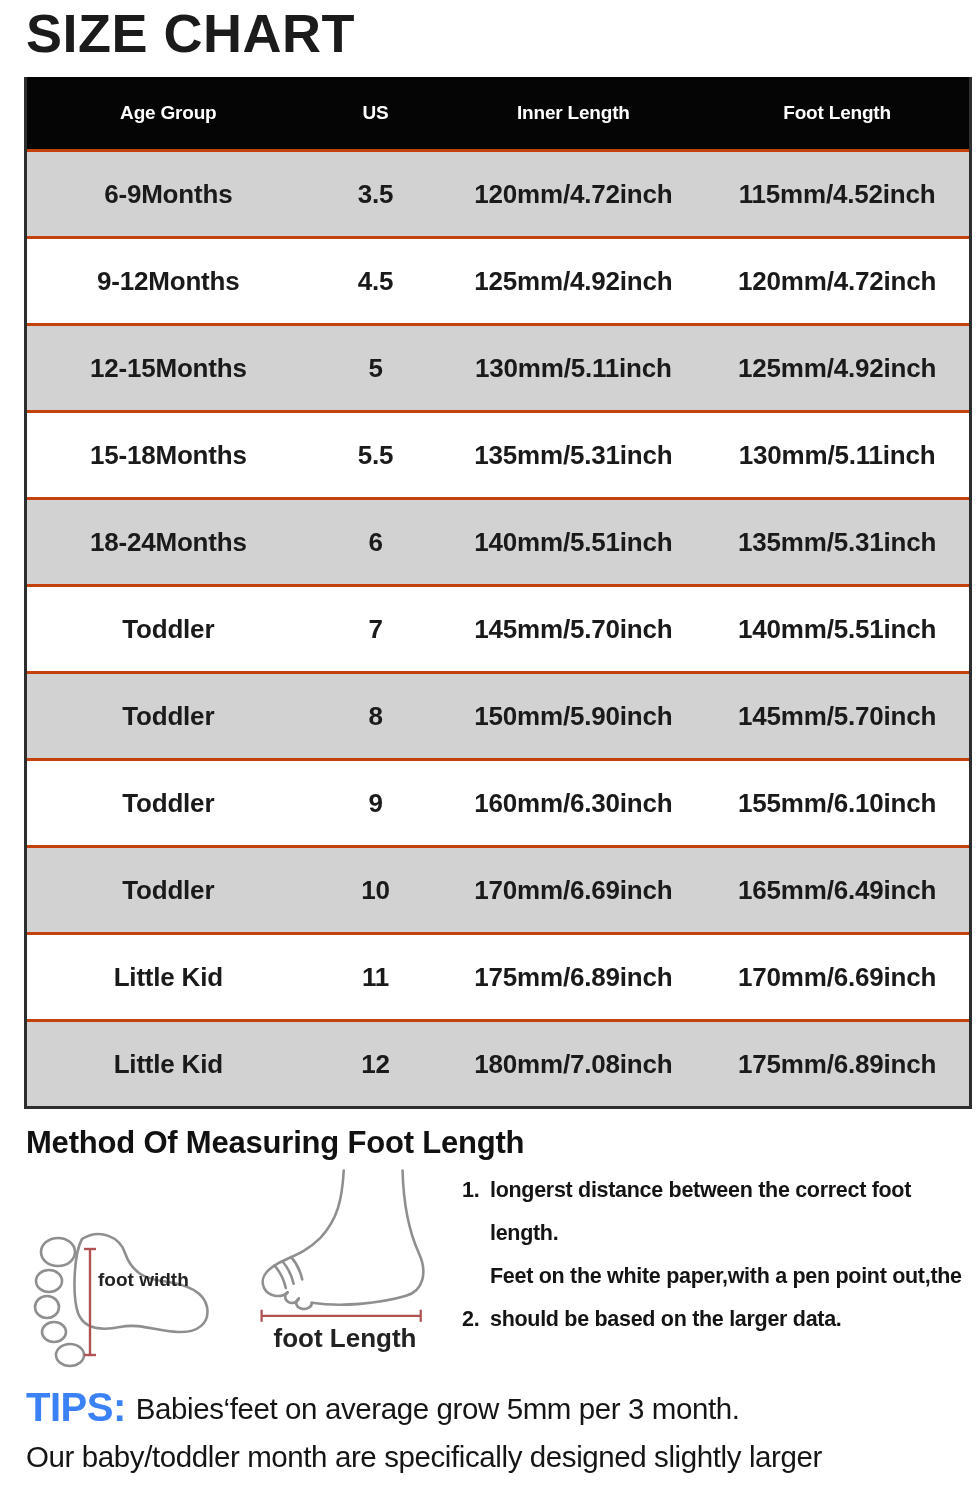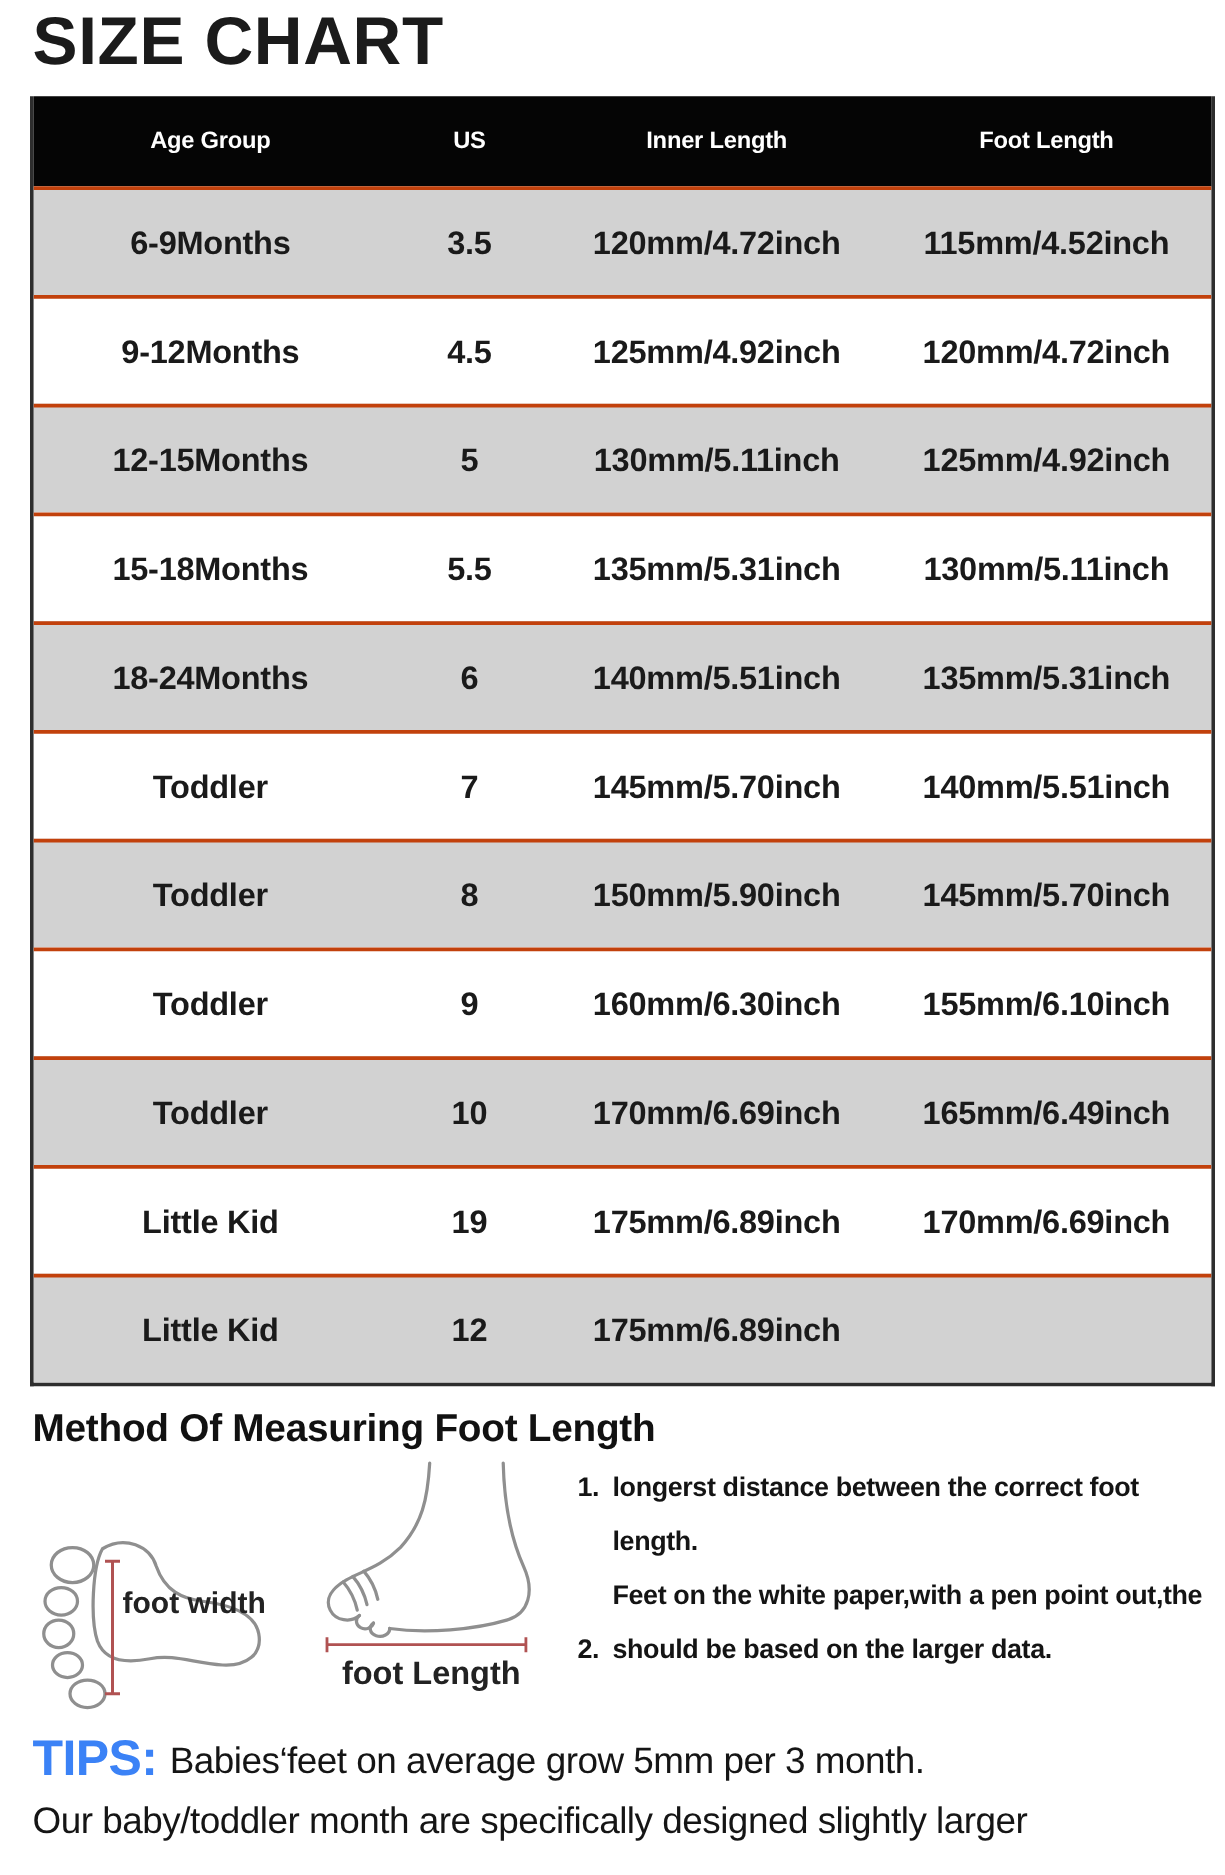--- a/index.html
+++ b/index.html
@@ -37,21 +37,21 @@
     font-size:31px; font-weight:bold; color:#111;
     margin:16px 0 4px 2px; letter-spacing:-0.2px;
   }
   .method-row { display:flex; height:208px; }
   .diagrams { position:relative; width:432px; flex:0 0 432px; }
   .diagrams svg { position:absolute; }
   .svg-footprint { left:4px; top:64px; }
   .svg-sidefoot { left:222px; top:2px; }
   .foot-width-label {
     position:absolute; left:74px; top:104px;
-    font-size:24px; font-weight:bold; color:#222;
+    font-size:19px; font-weight:bold; color:#222;
   }
   .foot-length-label {
     position:absolute; left:236px; top:158px; width:170px; text-align:center;
     font-size:26px; font-weight:bold; color:#222;
   }
   .instructions { flex:1; padding:4px 0 0 6px; }
   .instr { display:flex; font-size:21.5px; font-weight:bold; line-height:2.0; letter-spacing:-0.3px; color:#141414; }
   .instr-num { flex:0 0 28px; }
   .instr-text span { display:block; }
 
@@ -125,27 +125,28 @@
           <div class="tcell">155mm/6.10inch</div>
         </div>
         <div class="trow alt">
           <div class="tcell">Toddler</div>
           <div class="tcell">10</div>
           <div class="tcell">170mm/6.69inch</div>
           <div class="tcell">165mm/6.49inch</div>
         </div>
         <div class="trow">
           <div class="tcell">Little Kid</div>
-          <div class="tcell">19</div>
+          <div class="tcell">11</div>
           <div class="tcell">175mm/6.89inch</div>
           <div class="tcell">170mm/6.69inch</div>
         </div>
         <div class="trow alt">
           <div class="tcell">Little Kid</div>
           <div class="tcell">12</div>
+          <div class="tcell">180mm/7.08inch</div>
           <div class="tcell">175mm/6.89inch</div>
         </div>
       </div>
   </div>
 
   <div class="method-heading">Method Of Measuring Foot Length</div>
 
   <div class="method-row">
 
     <div class="diagrams">

